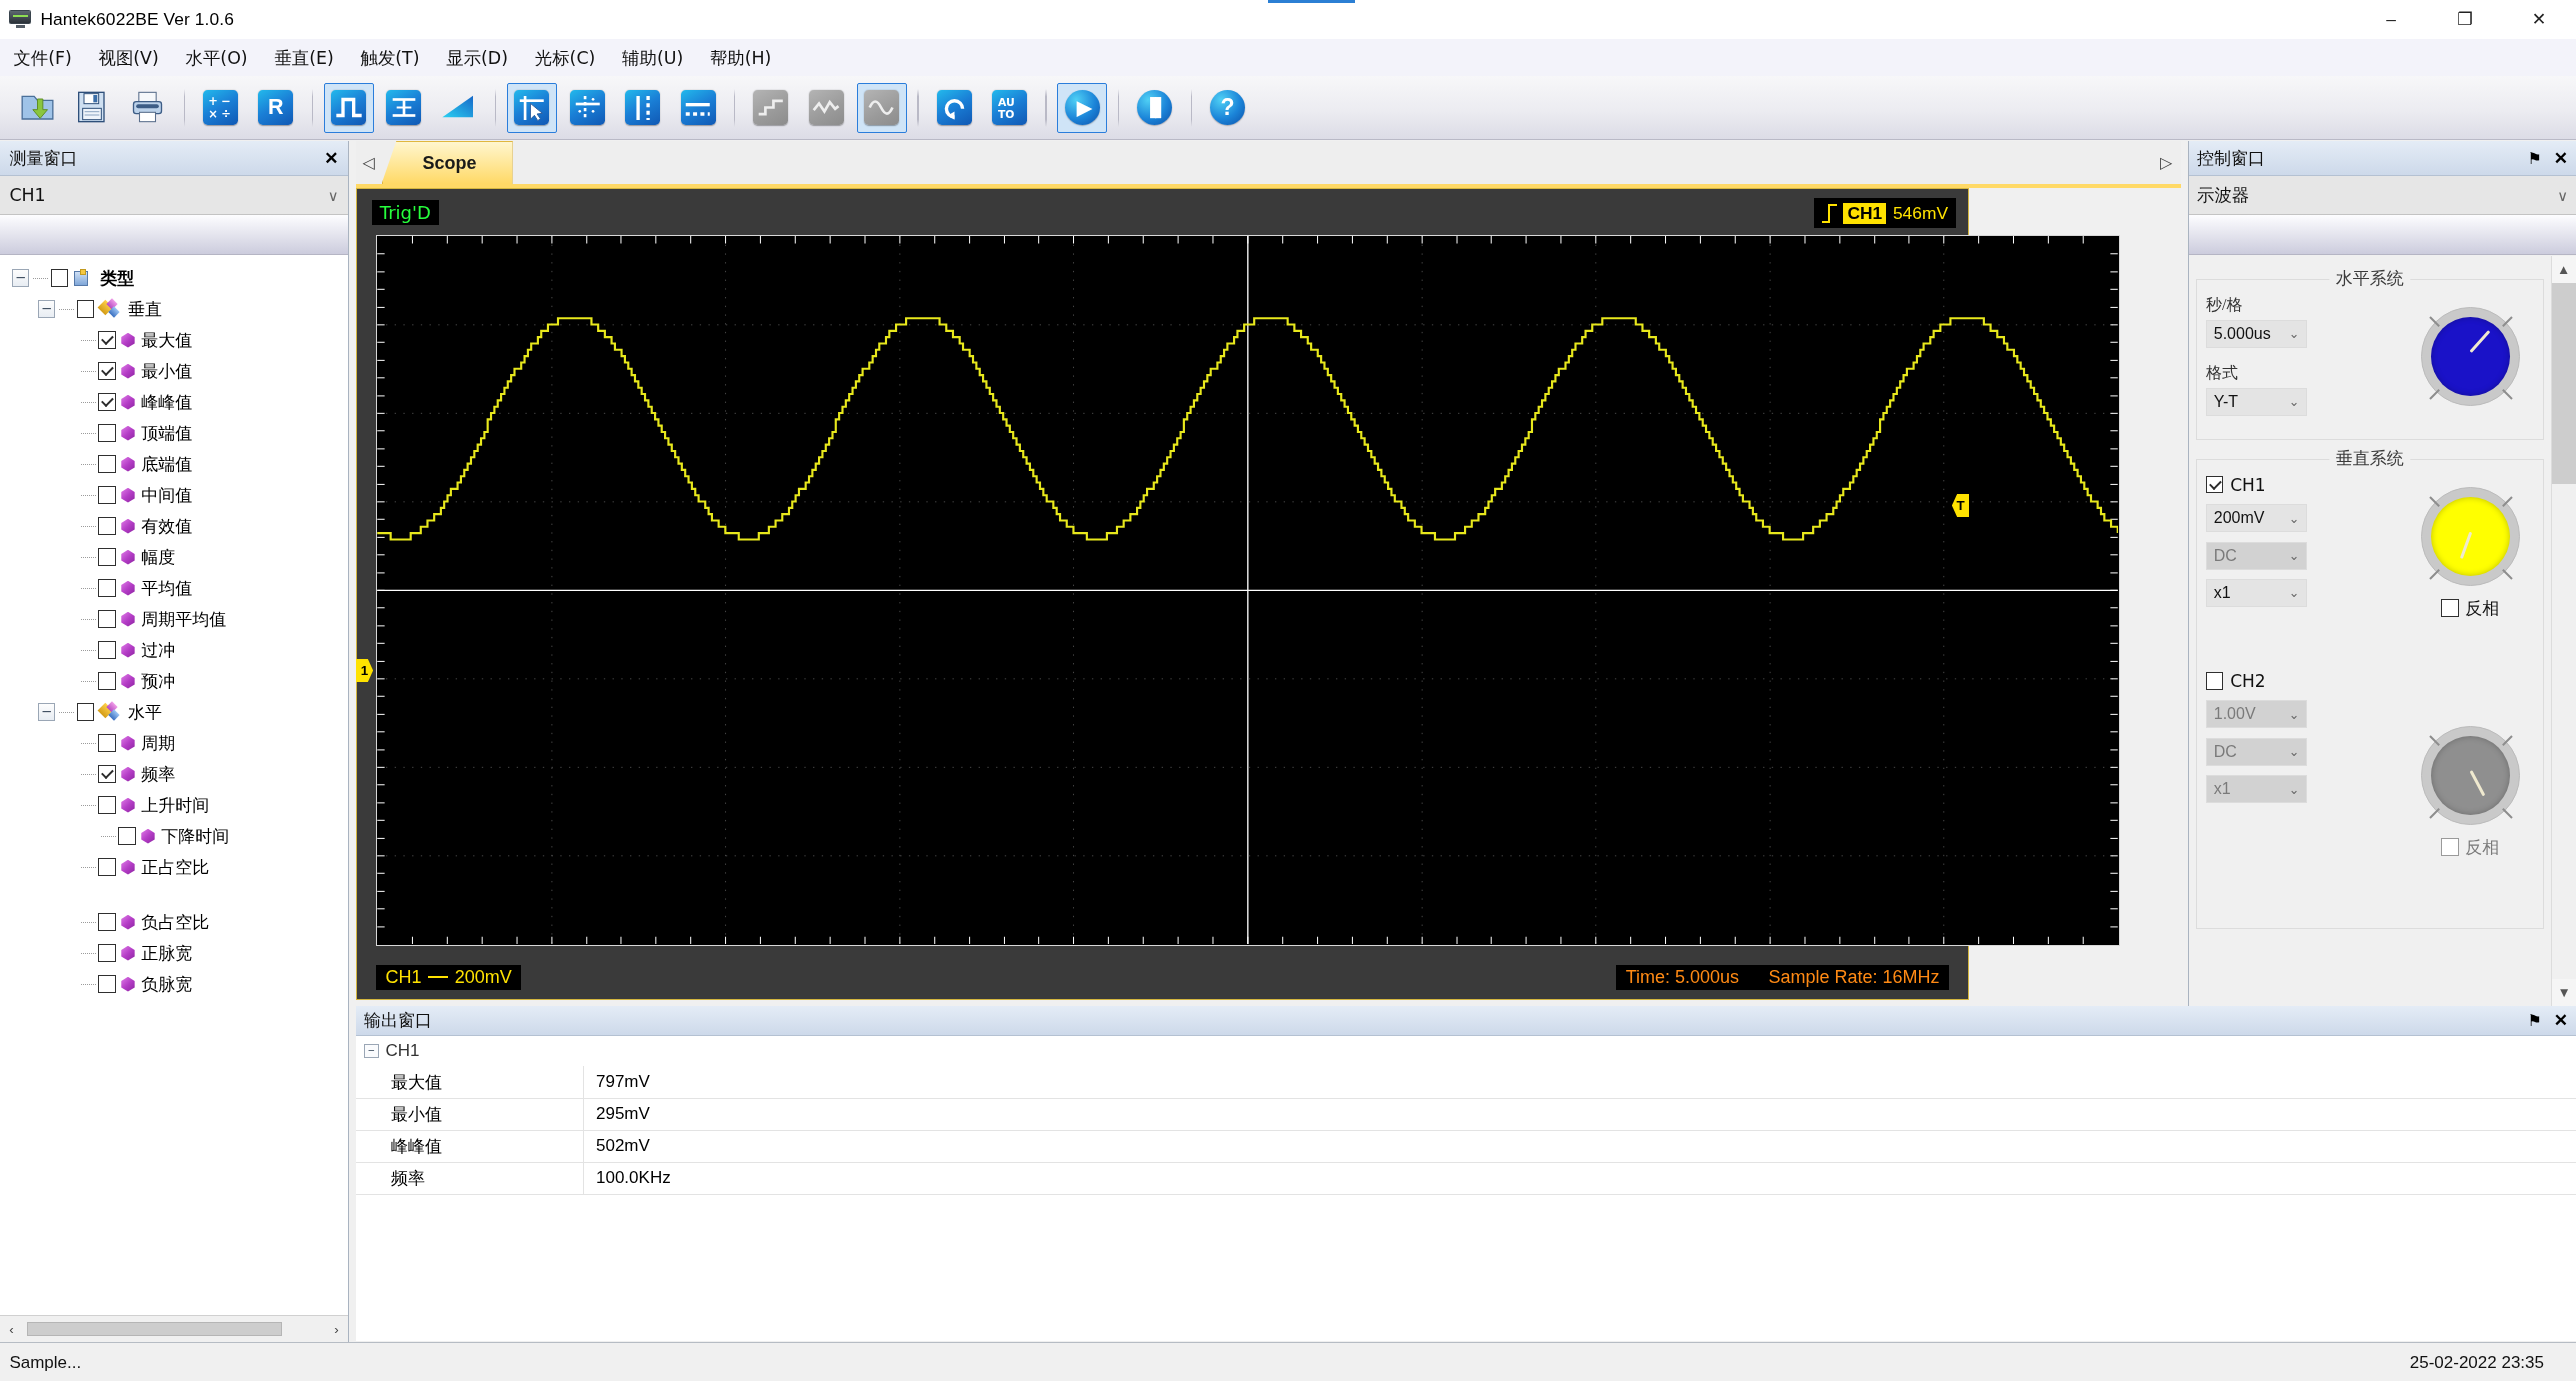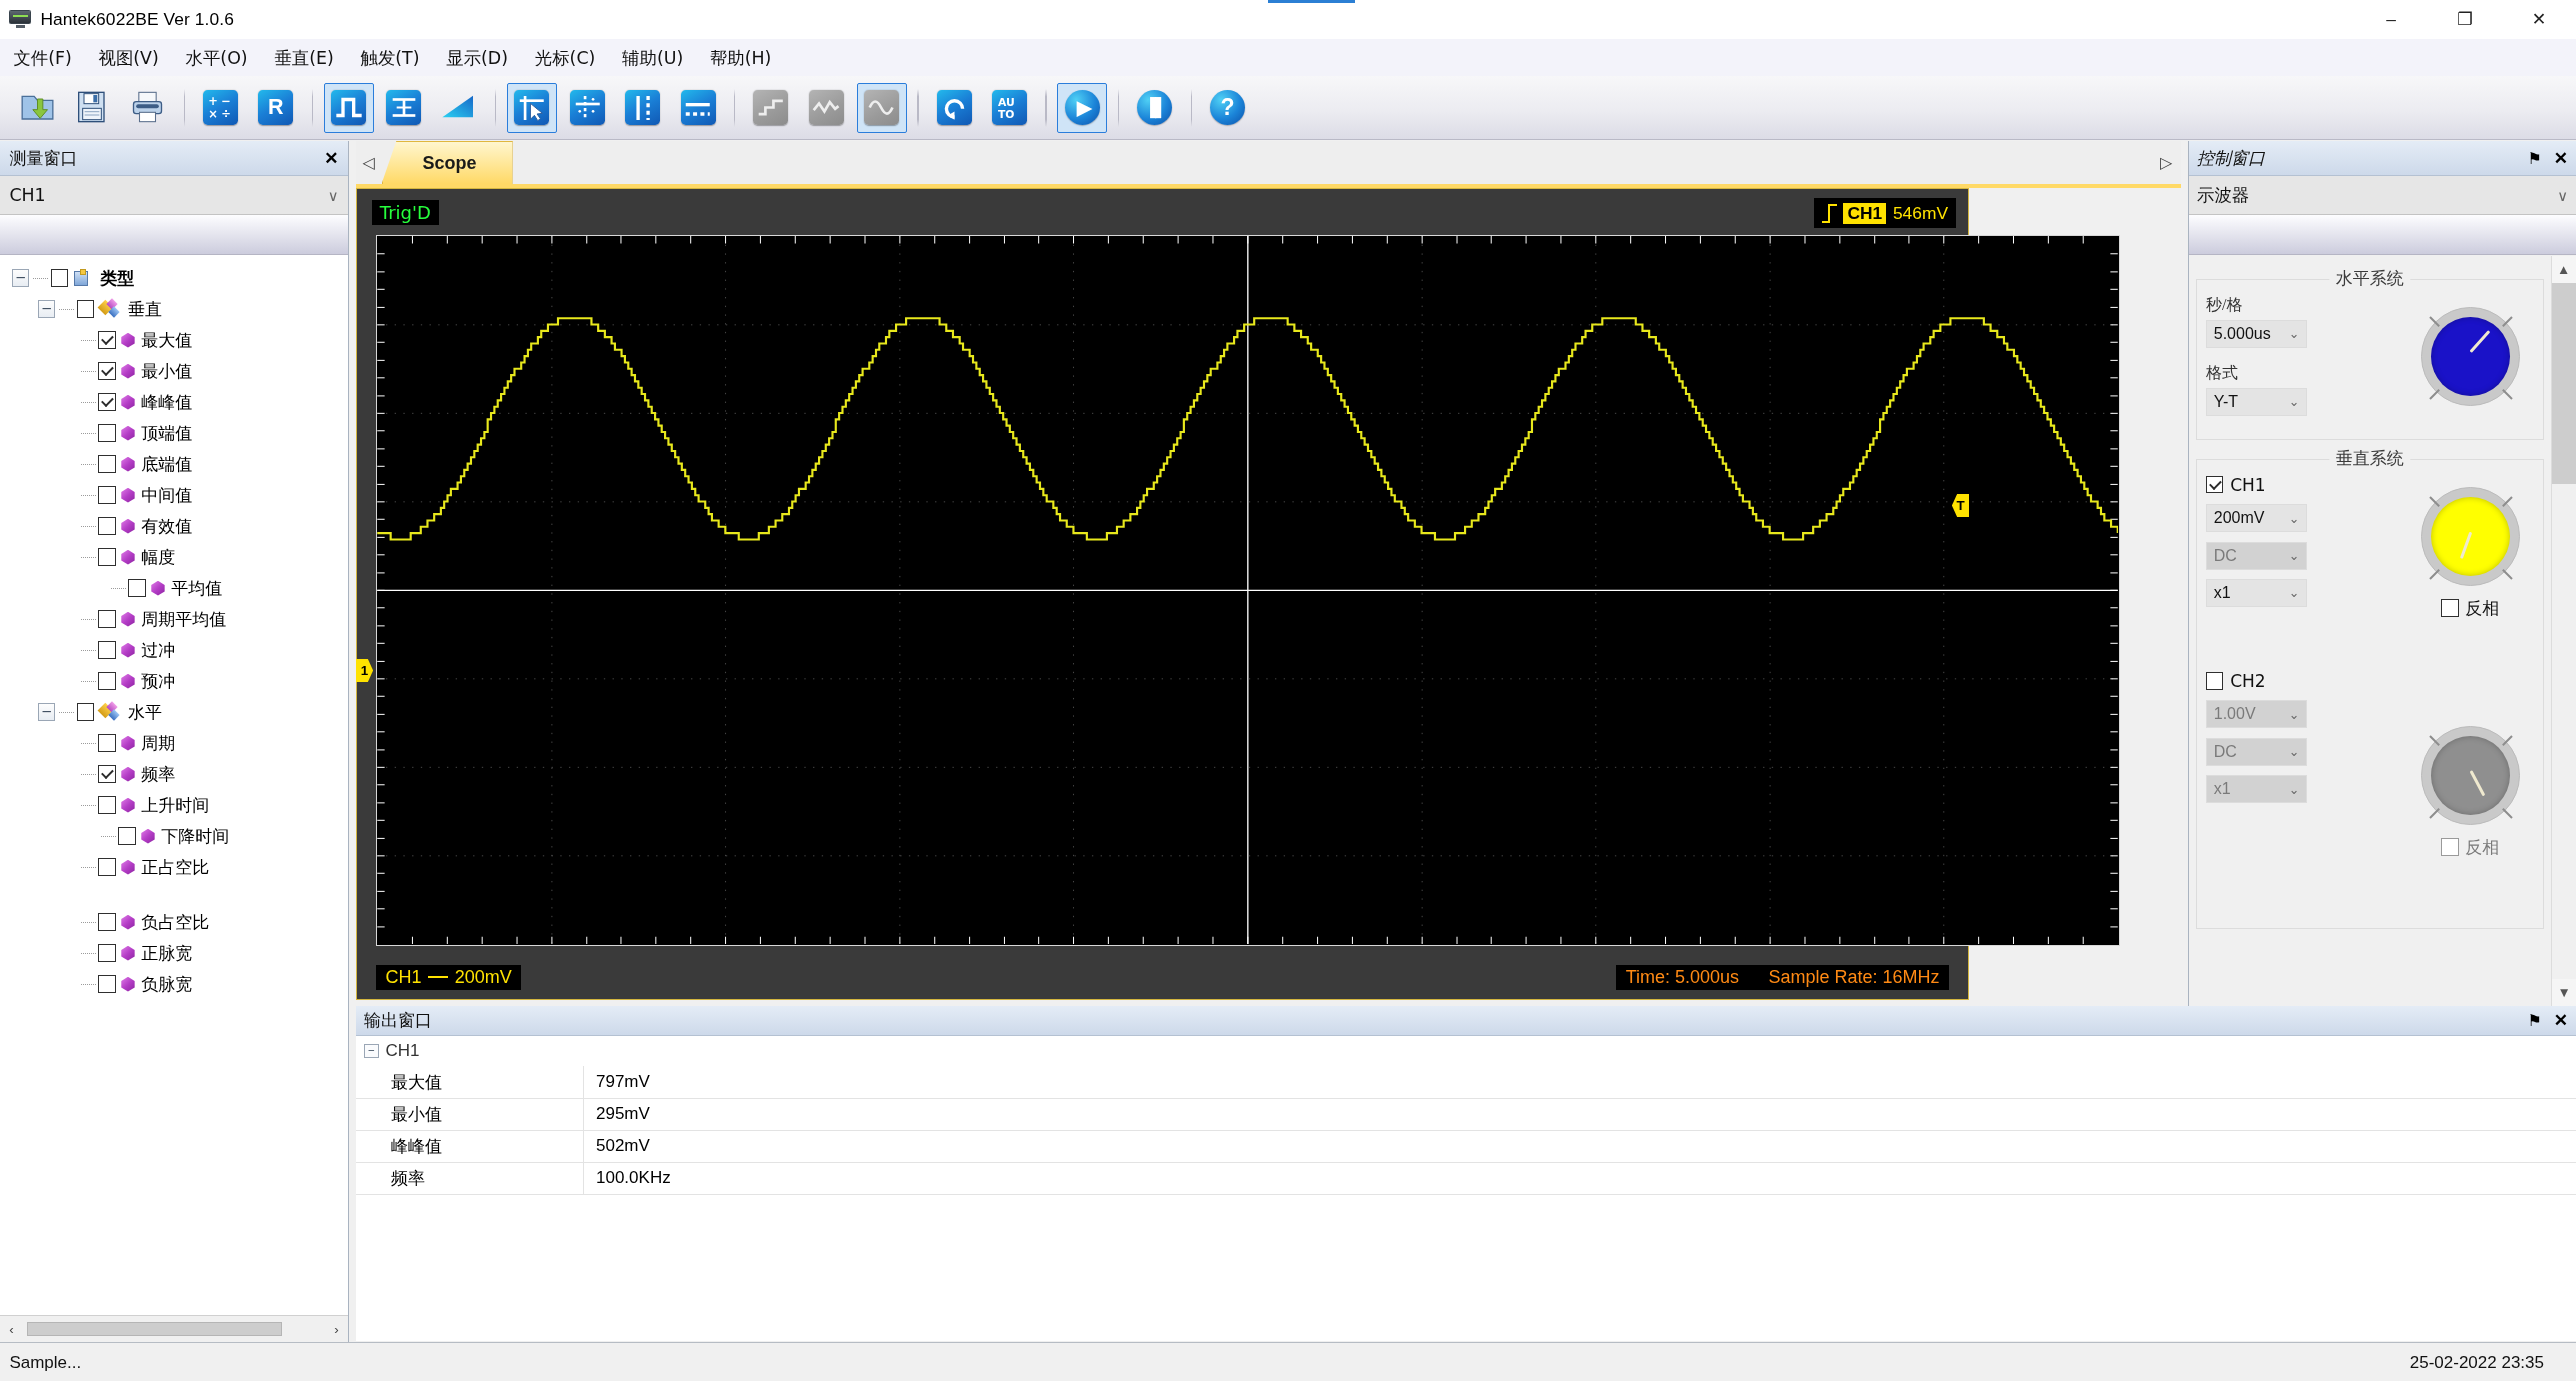--- a/index.html
+++ b/index.html
@@ -287,21 +287,21 @@
   
   #ctrl-panel {
     position: absolute; left: 2188px; top: 141px; width: 388px; height: 865px;
     background: #f0f0f0; border-left: 0.7px solid #a9b3c0;
   }
   #ctrl-head {
     height: 35px; background: linear-gradient(#e4ecf6,#cdd9ea);
     display: flex; align-items: center; padding: 0 8px;
     border-bottom: 0.7px solid #b4c1d2;
   }
-  #ctrl-head .t { font-size: 17px; color:#111; font-family:"DejaVu Sans",sans-serif;font-style:italic; }
+  #ctrl-head .t { font-size: 17px; color:#111; font-family:"DejaVu Sans",sans-serif; }
   #ctrl-head .ic { margin-left: auto; font-size: 16px; color:#000; }
   #ctrl-head .ic2 { margin-left: 12px; font-size: 17px; font-weight:bold; color:#000; }
   #ctrl-combo {
     height: 39px; background: #e6e6e6; border-bottom: 0.7px solid #c3c3c3;
     display: flex; align-items: center; padding: 0 8px;
     font-size: 17.4px; color:#111; font-family:"DejaVu Sans",sans-serif;
   }
   #ctrl-combo .chev { margin-left:auto; color:#666; font-size:14.8px; }
   #ctrl-strip { height: 40px; background: linear-gradient(#fdfdff,#ccccdd);
                 border-bottom:0.7px solid #b5b5c4; }
@@ -663,21 +663,21 @@
         <div class="cbx"></div>
         <div class="gem"></div>
         <span class="lbl">有效值</span>
       </div>
       <div class="tnode" style="padding-left: 58px;">
         <div class="dots" style="margin-left: 23px;"></div>
         <div class="cbx"></div>
         <div class="gem"></div>
         <span class="lbl">幅度</span>
       </div>
-      <div class="tnode" style="padding-left: 88px;">
+      <div class="tnode" style="padding-left: 58px;">
         <div class="dots" style="margin-left: 23px;"></div>
         <div class="cbx"></div>
         <div class="gem"></div>
         <span class="lbl">平均值</span>
       </div>
       <div class="tnode" style="padding-left: 58px;">
         <div class="dots" style="margin-left: 23px;"></div>
         <div class="cbx"></div>
         <div class="gem"></div>
         <span class="lbl">周期平均值</span>

